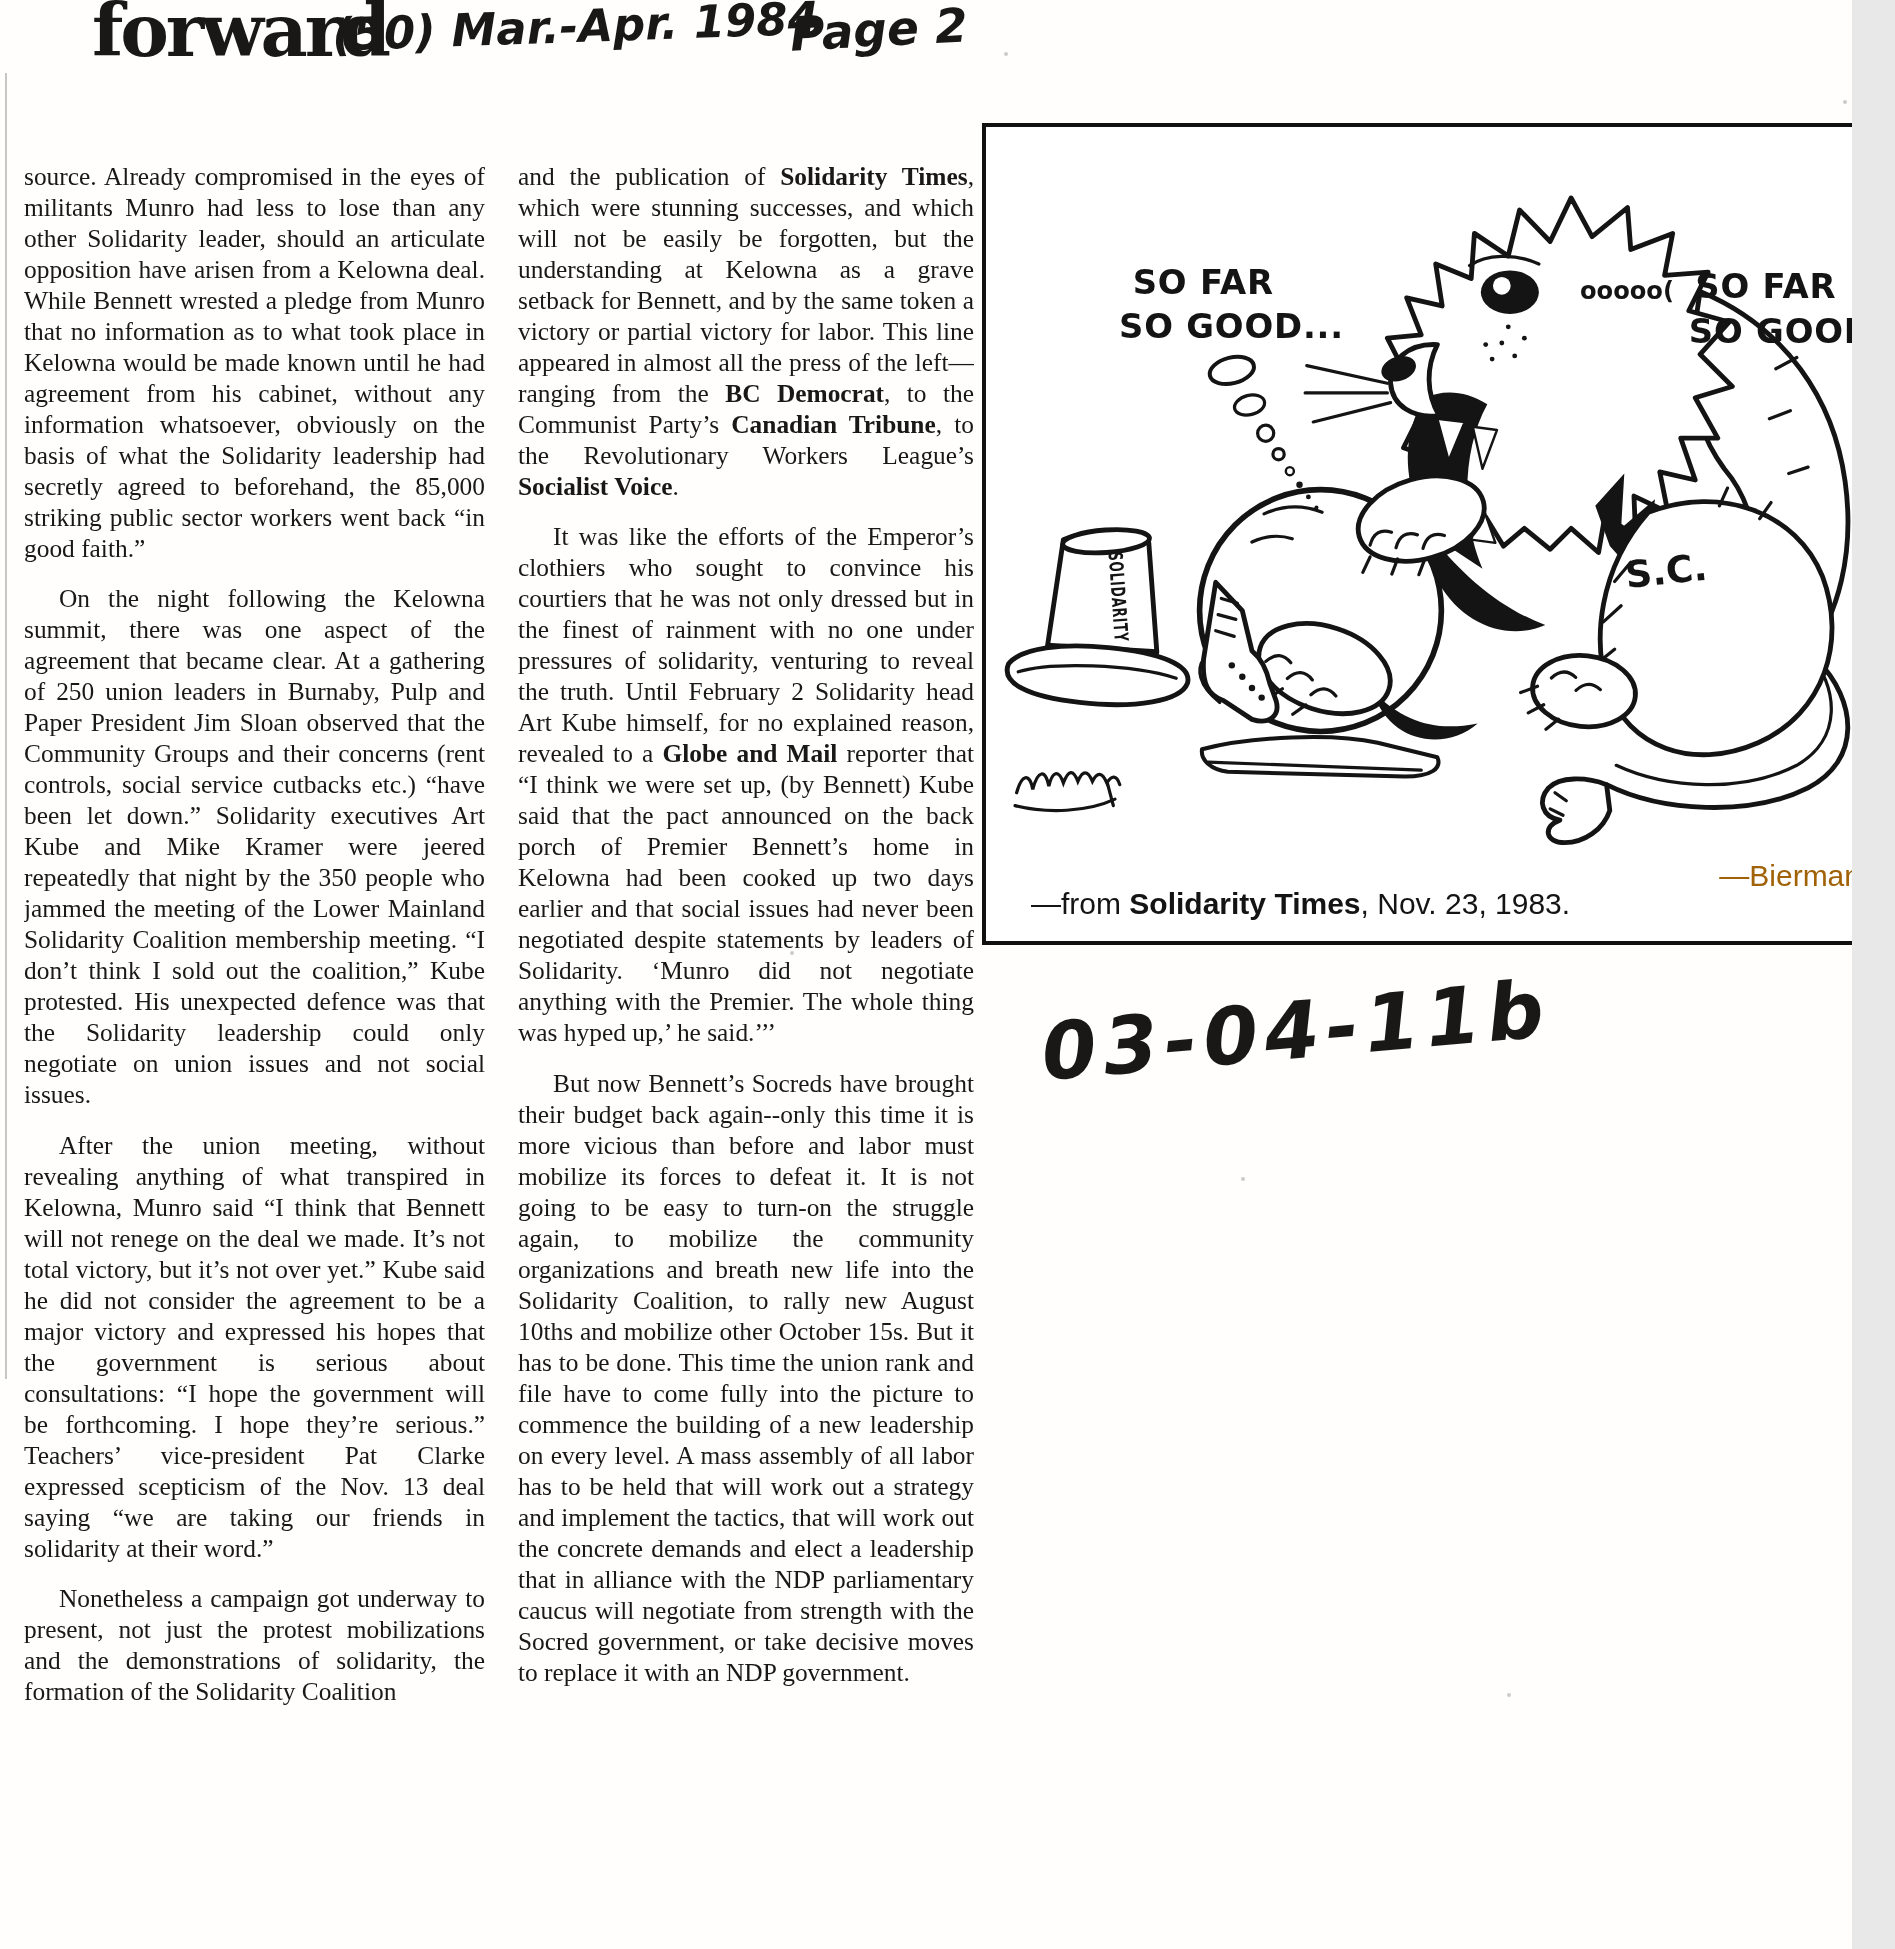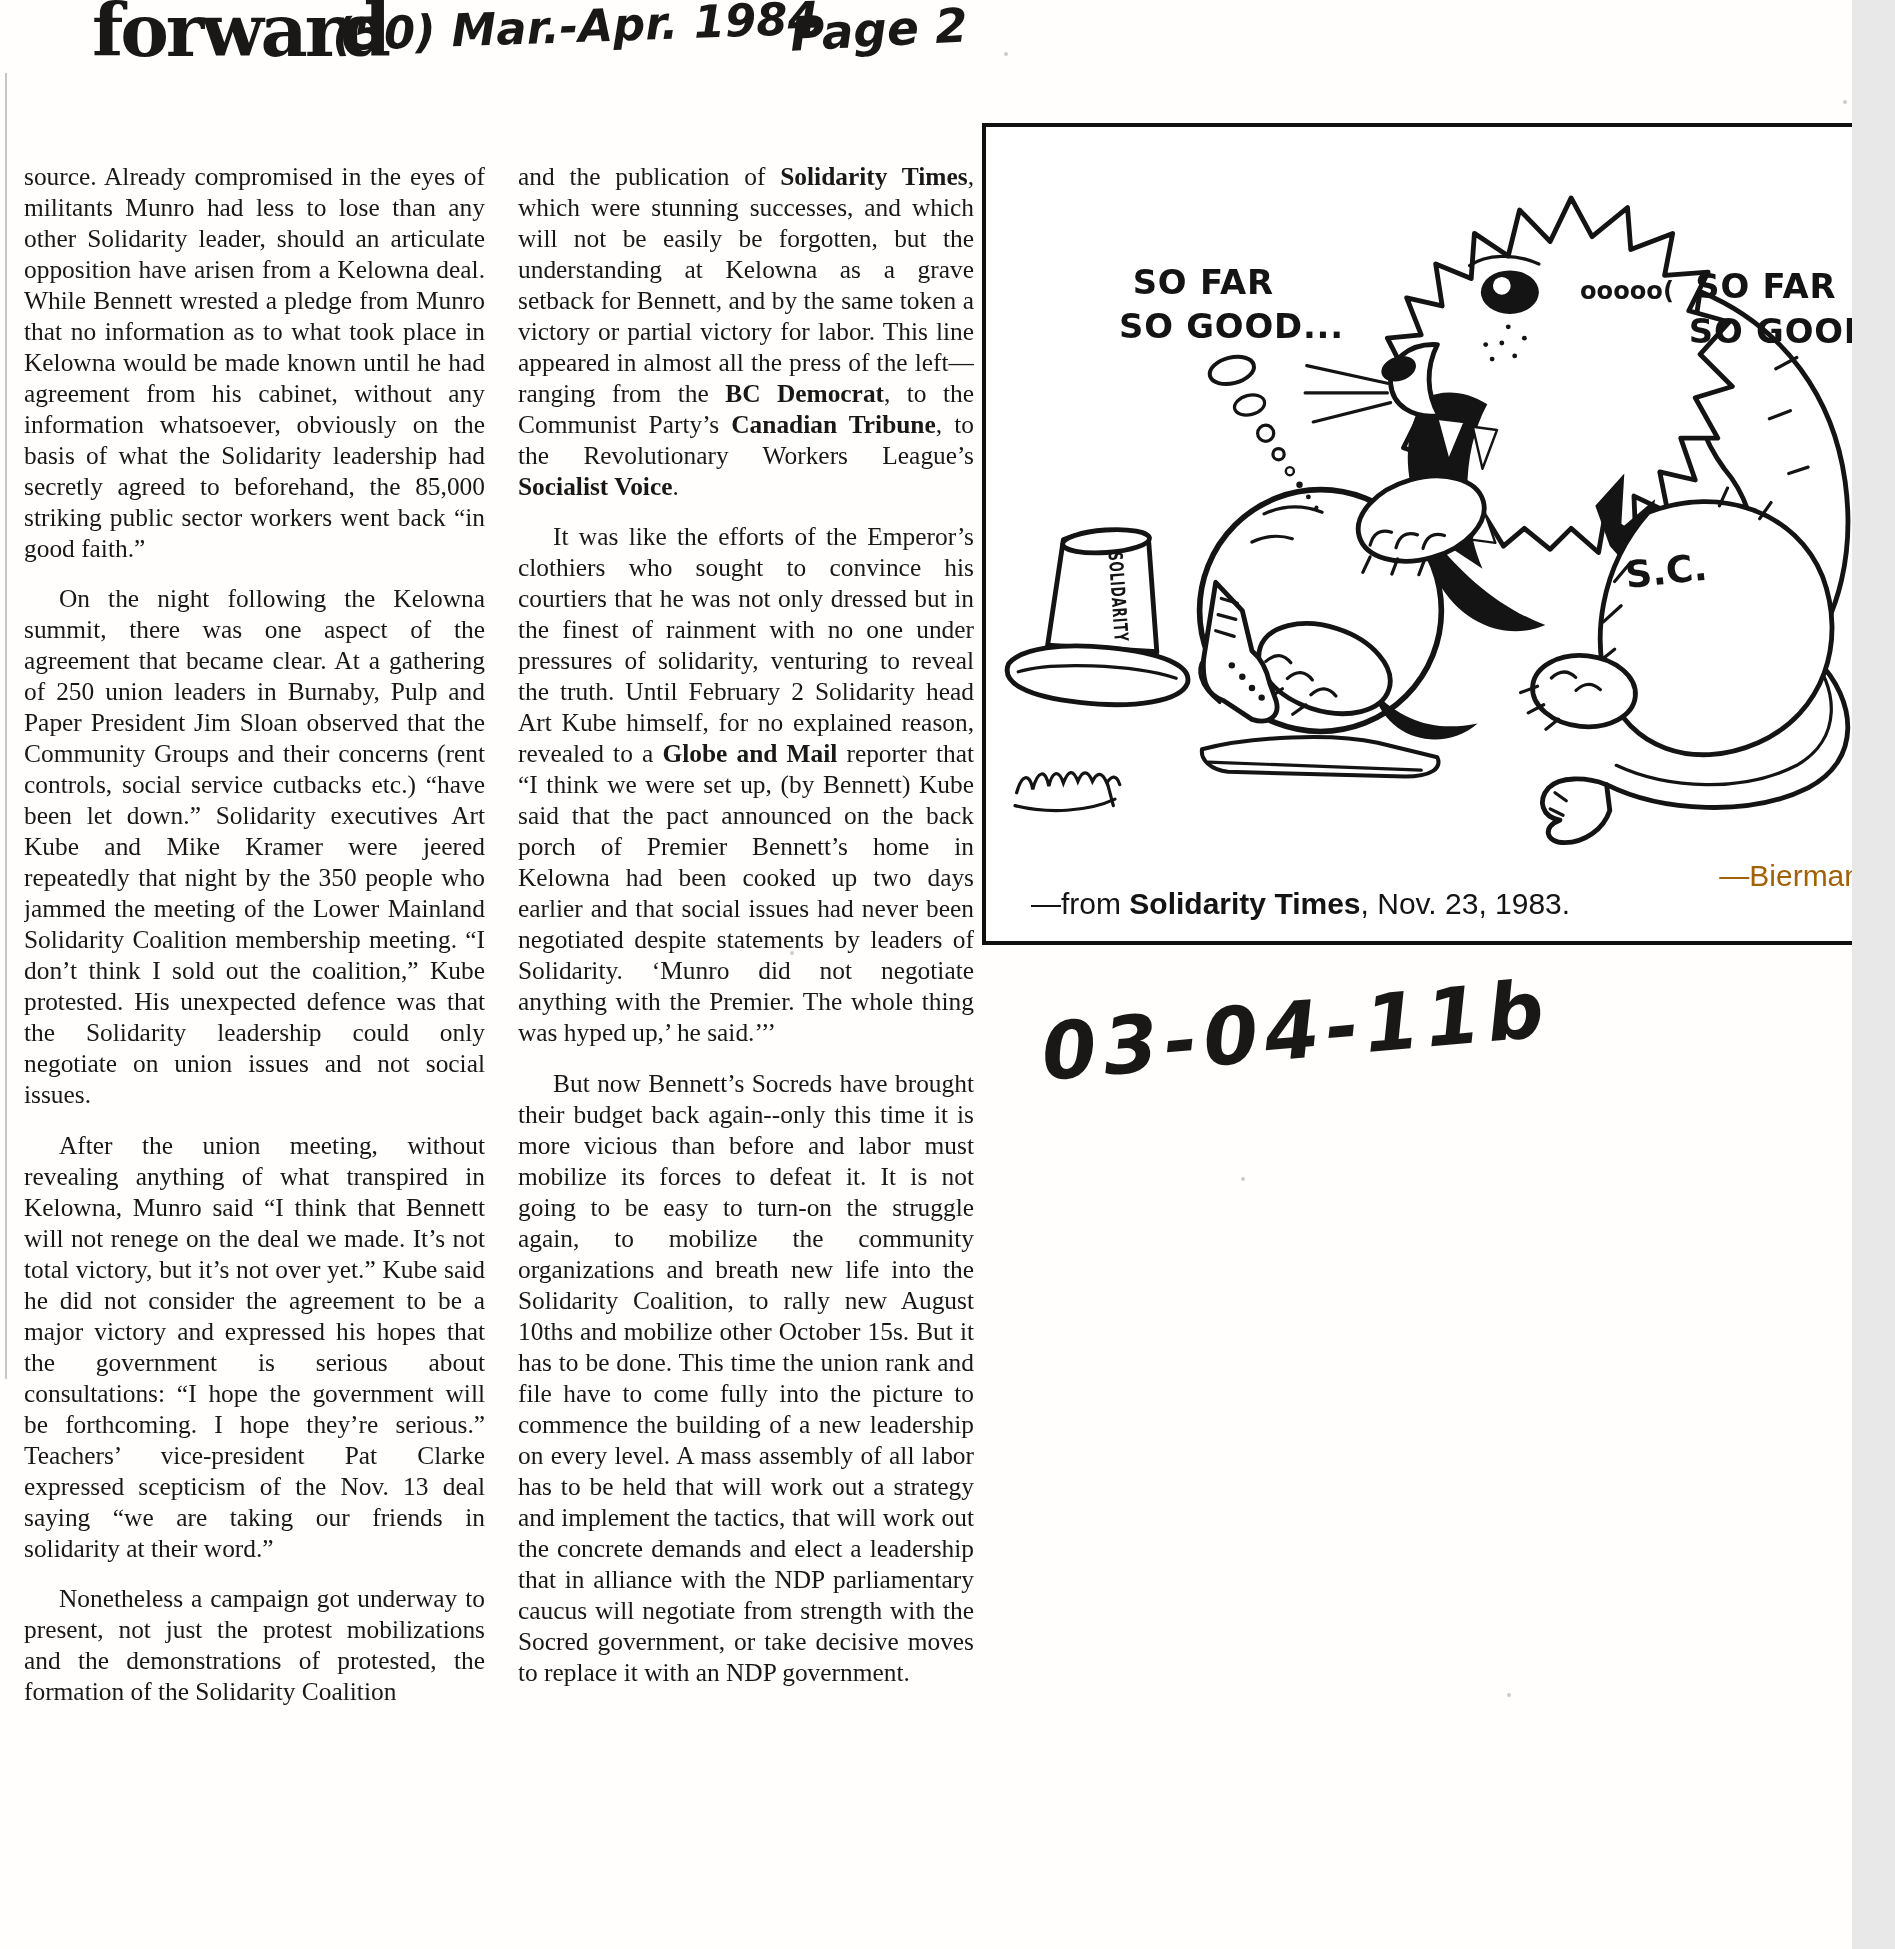--- a/index.html
+++ b/index.html
@@ -63,21 +63,21 @@
   <header>
     <span class="logo">forward</span>
     <span class="hand issue">(50) Mar.-Apr. 1984</span>
     <span class="hand pageno">Page 2</span>
   </header>
 
   <div class="col col1">
     <p class="np"><span>source. Already compromised in the eyes of militants Munro had less to lose than any other Solidarity leader, should an articulate opposition have arisen from a Kelowna deal. While Bennett wrested a pledge from Munro that no information as to what took place in Kelowna would be made known until he had agreement from his cabinet, without any information whatsoever, obviously on the basis of what the Solidarity leadership had secretly agreed to beforehand, the 85,000 striking public sector workers went back “in good faith.”</span></p>
     <p><span>On the night following the Kelowna summit, there was one aspect of the agreement that became clear. At a gathering of 250 union leaders in Burnaby, Pulp and Paper President Jim Sloan observed that the Community Groups and their concerns (rent controls, social service cutbacks etc.) “have been let down.” Solidarity executives Art Kube and Mike Kramer were jeered repeatedly that night by the 350 people who jammed the meeting of the Lower Mainland Solidarity Coalition membership meeting. “I don’t think I sold out the coalition,” Kube protested. His unexpected defence was that the Solidarity leadership could only negotiate on union issues and not social issues.</span></p>
     <p><span>After the union meeting, without revealing anything of what transpired in Kelowna, Munro said “I think that Bennett will not renege on the deal we made. It’s not total victory, but it’s not over yet.” Kube said he did not consider the agreement to be a major victory and expressed his hopes that the government is serious about consultations: “I hope the government will be forthcoming. I hope they’re serious.” Teachers’ vice-president Pat Clarke expressed scepticism of the Nov. 13 deal saying “we are taking our friends in solidarity at their word.”</span></p>
-    <p><span>Nonetheless a campaign got underway to present, not just the protest mobilizations and the demonstrations of protested, the formation of the Solidarity Coalition</span></p>
+    <p><span>Nonetheless a campaign got underway to present, not just the protest mobilizations and the demonstrations of solidarity, the formation of the Solidarity Coalition</span></p>
   </div>
 
   <div class="col col2">
     <p class="np"><span>and the publication of </span><b>Solidarity Times</b><span>, which were stunning successes, and which will not be easily be forgotten, but the understanding at Kelowna as a grave setback for Bennett, and by the same token a victory or partial victory for labor. This line appeared in almost all the press of the left—ranging from the </span><b>BC Democrat</b><span>, to the Communist Party’s </span><b>Canadian Tribune</b><span>, to the Revolutionary Workers League’s </span><b>Socialist Voice</b><span>.</span></p>
     <p><span>It was like the efforts of the Emperor’s clothiers who sought to convince his courtiers that he was not only dressed but in the finest of rainment with no one under pressures of solidarity, venturing to reveal the truth. Until February 2 Solidarity head Art Kube himself, for no explained reason, revealed to a </span><b>Globe and Mail</b><span> reporter that “I think we were set up, (by Bennett) Kube said that the pact announced on the back porch of Premier Bennett’s home in Kelowna had been cooked up two days earlier and that social issues had never been negotiated despite statements by leaders of Solidarity. ‘Munro did not negotiate anything with the Premier. The whole thing was hyped up,’ he said.’’’</span></p>
     <p><span>But now Bennett’s Socreds have brought their budget back again--only this time it is more vicious than before and labor must mobilize its forces to defeat it. It is not going to be easy to turn-on the struggle again, to mobilize the community organizations and breath new life into the Solidarity Coalition, to rally new August 10ths and mobilize other October 15s. But it has to be done. This time the union rank and file have to come fully into the picture to commence the building of a new leadership on every level. A mass assembly of all labor has to be held that will work out a strategy and implement the tactics, that will work out the concrete demands and elect a leadership that in alliance with the NDP parliamentary caucus will negotiate from strength with the Socred government, or take decisive moves to replace it with an NDP government.</span></p>
   </div>
 
   <figure class="cartoon">
     <svg width="893" height="814" viewBox="0 0 1108 1010">

